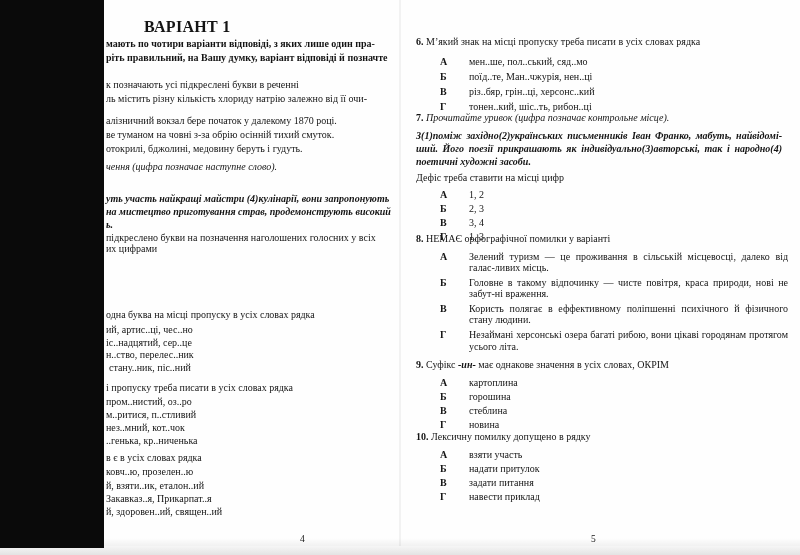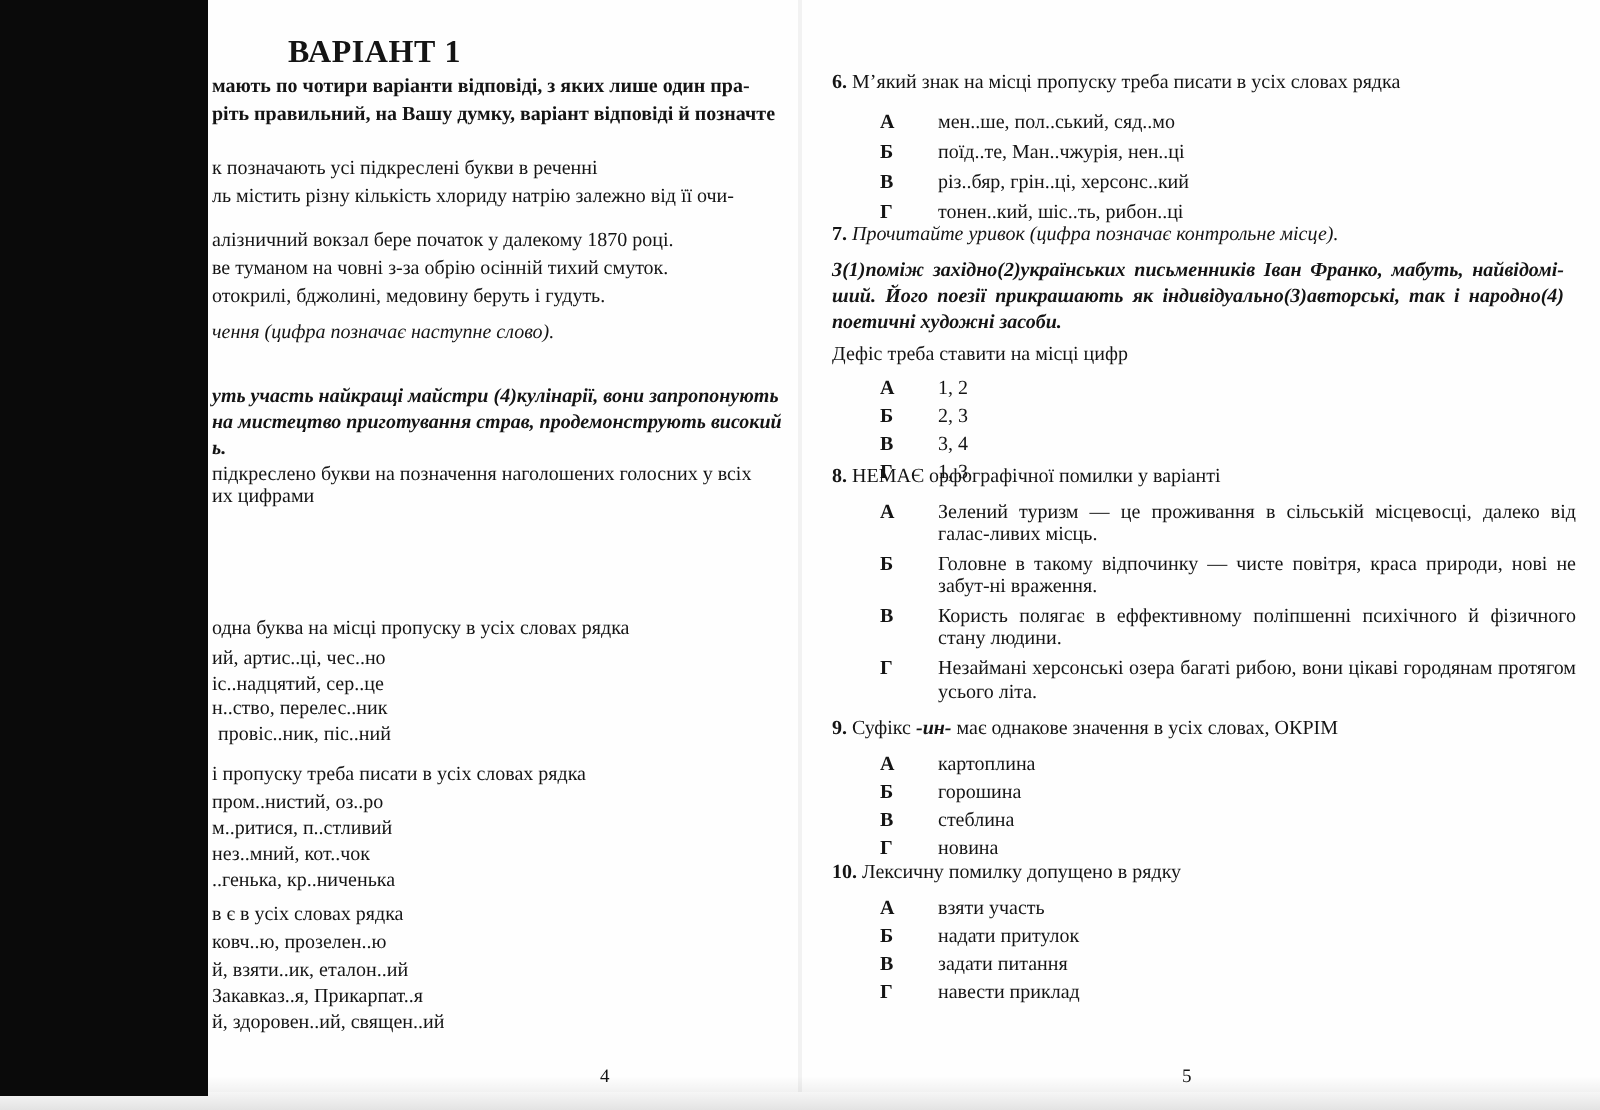--- a/index.html
+++ b/index.html
@@ -94,21 +94,21 @@
     <div class="ln st-i" style="top:161px">чення (цифра позначає наступне слово).</div>
     <div class="ln st-bi" style="top:193px">уть участь найкращі майстри (4)кулінарії, вони запропонують</div>
     <div class="ln st-bi" style="top:206px">на мистецтво приготування страв, продемонструють високий</div>
     <div class="ln st-bi" style="top:219px">ь.</div>
     <div class="ln" style="top:232px">підкреслено букви на позначення наголошених голосних у всіх</div>
     <div class="ln" style="top:243px">их цифрами</div>
     <div class="ln" style="top:309px">одна буква на місці пропуску в усіх словах рядка</div>
     <div class="ln" style="top:324px">ий, артис..ці, чес..но</div>
     <div class="ln" style="top:337px">іс..надцятий, сер..це</div>
     <div class="ln" style="top:349px">н..ство, перелес..ник</div>
-    <div class="ln" style="top:362px;left:5px">провіс..ник, піс..ний</div>
+    <div class="ln" style="top:362px;left:5px">стану..ник, піс..ний</div>
     <div class="ln" style="top:382px">і пропуску треба писати в усіх словах рядка</div>
     <div class="ln" style="top:396px">пром..нистий, оз..ро</div>
     <div class="ln" style="top:409px">м..ритися, п..стливий</div>
     <div class="ln" style="top:422px">нез..мний, кот..чок</div>
     <div class="ln" style="top:435px">..генька, кр..ниченька</div>
     <div class="ln" style="top:452px">в є в усіх словах рядка</div>
     <div class="ln" style="top:466px">ковч..ю, прозелен..ю</div>
     <div class="ln" style="top:480px">й, взяти..ик, еталон..ий</div>
     <div class="ln" style="top:493px">Закавказ..я, Прикарпат..я</div>
     <div class="ln" style="top:506px">й, здоровен..ий, священ..ий</div>

